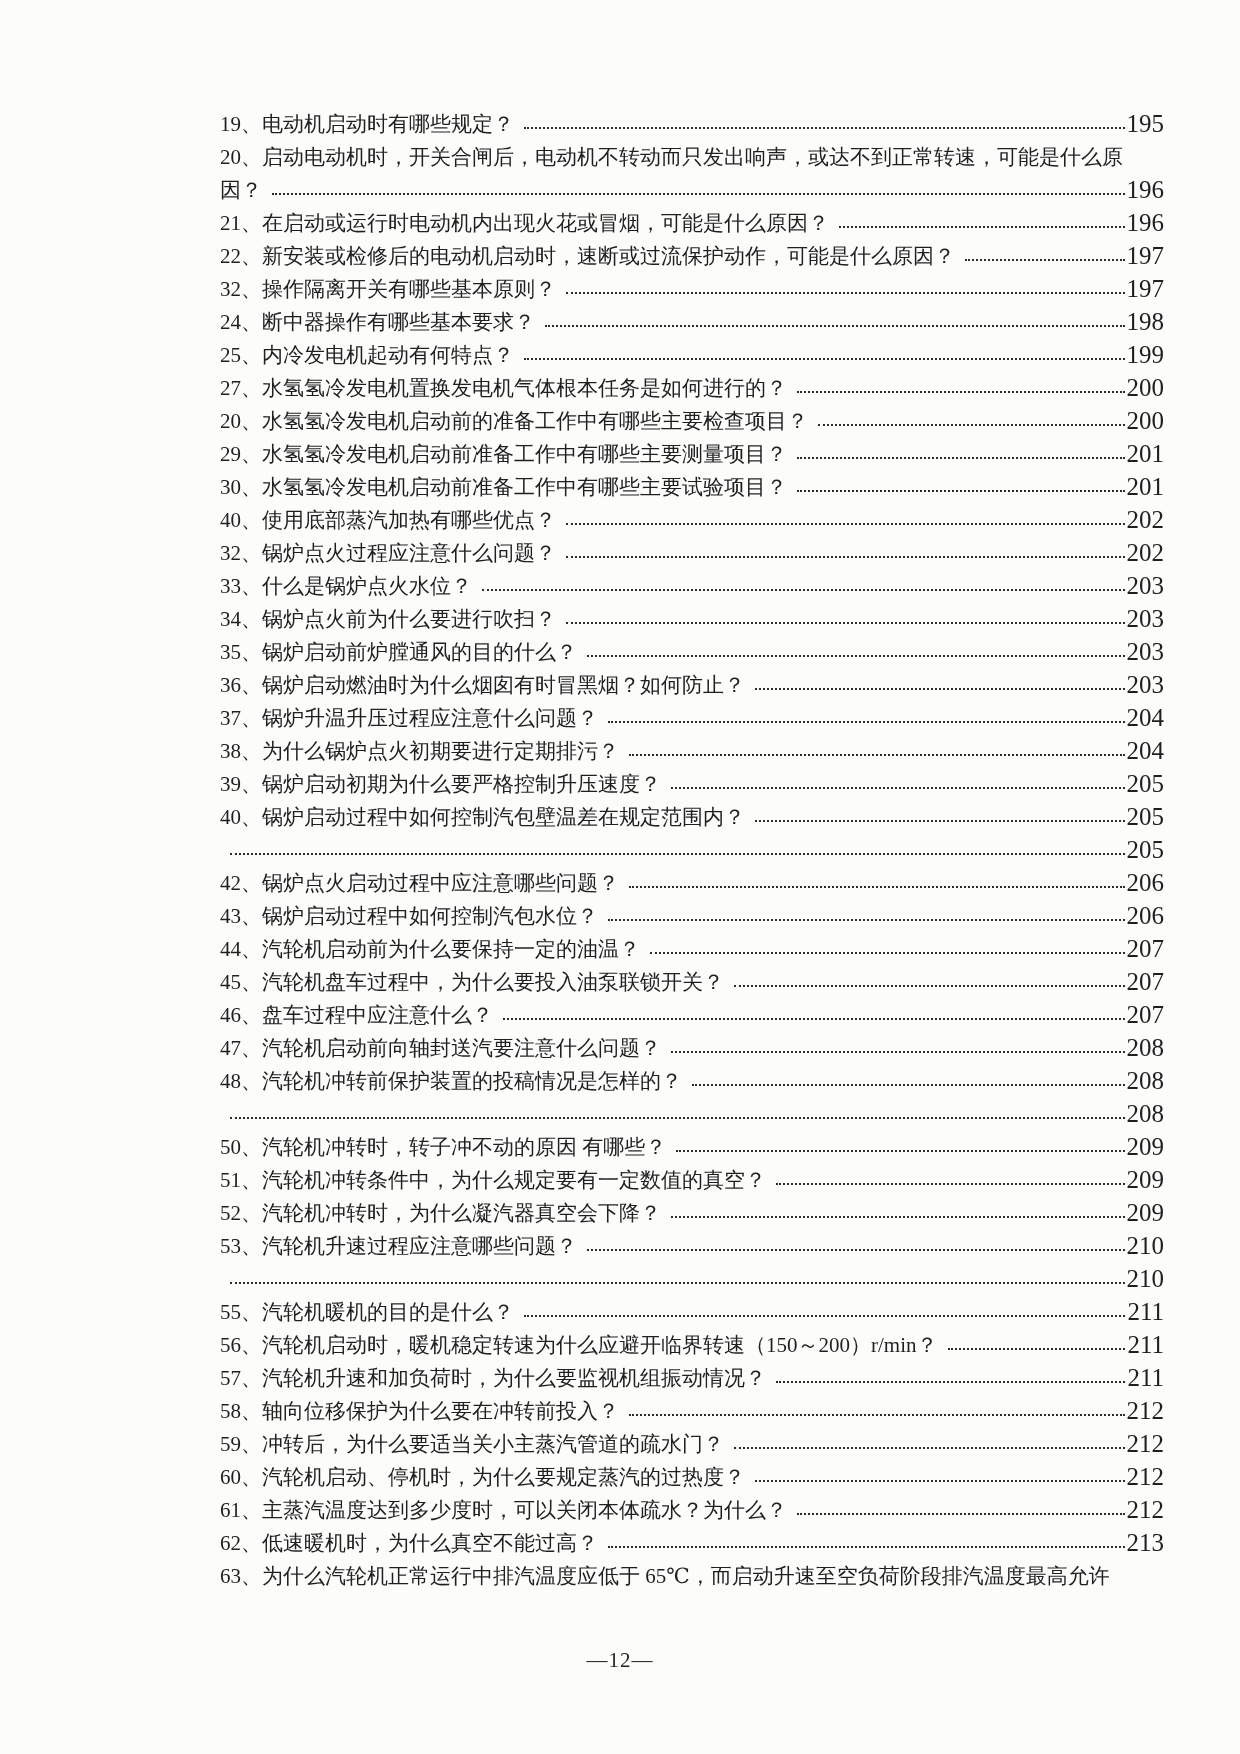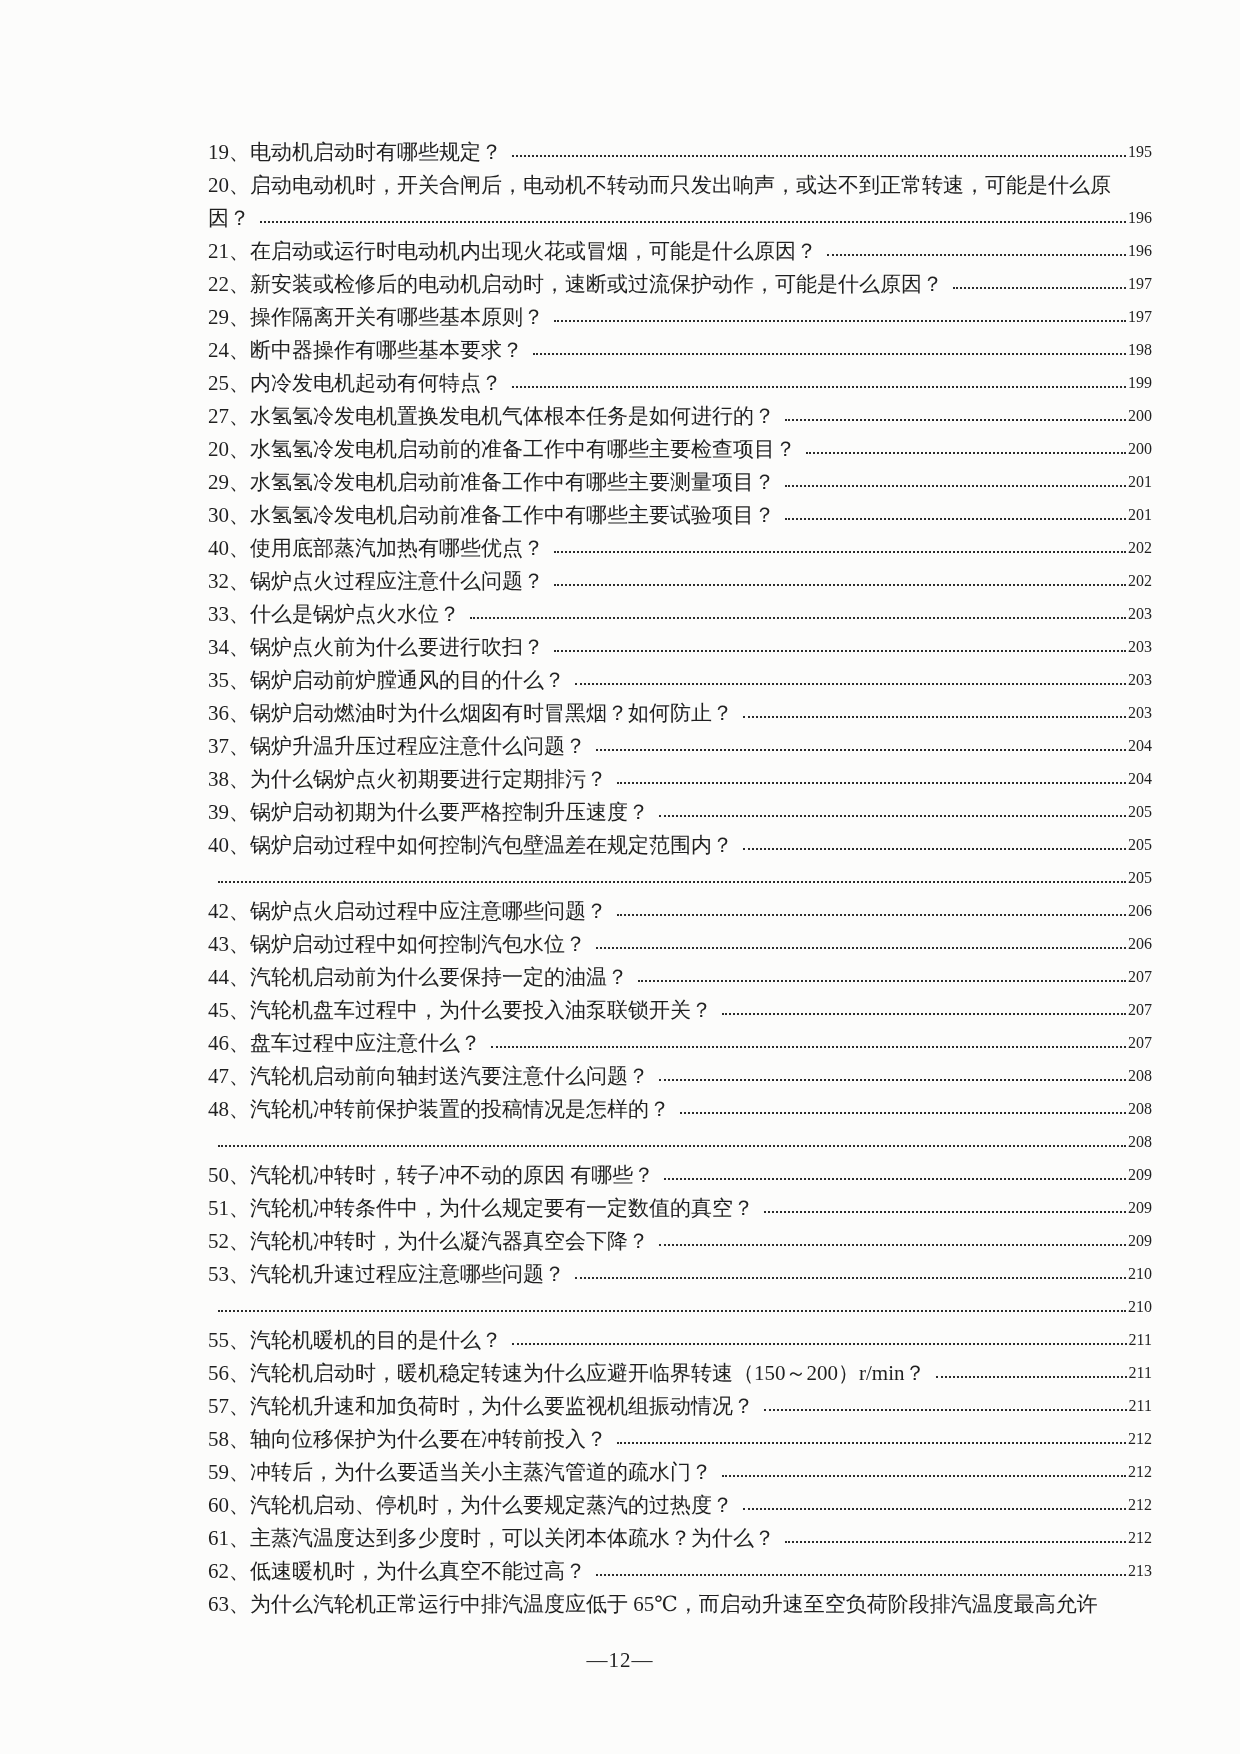--- a/index.html
+++ b/index.html
@@ -11,24 +11,23 @@
   }
   .page {
     position: relative;
     width: 1240px;
     height: 1754px;
     background: #fcfcfb;
     overflow: hidden;
   }
   .toc {
     position: absolute;
-    left: 208px;
+    left: 220px;
     top: 104px;
     width: 944px;
-    margin-top: 28px;
   }
   .row {
     display: flex;
     align-items: flex-end;
     height: 33px;
     white-space: nowrap;
     overflow: hidden;
   }
   .t {
     flex: 0 0 auto;
@@ -36,21 +35,21 @@
     line-height: 26px;
   }
   .leader {
     flex: 1 1 auto;
     min-width: 0;
     border-bottom: 2px dotted #2b2b2b;
     margin: 0 2px 8px 10px;
   }
   .p {
     flex: 0 0 auto;
-    font-size: 16px;
+    font-size: 25px;
     line-height: 26px;
     text-align: right;
   }
   .footer {
     position: absolute;
     top: 1648px;
     left: 0;
     width: 100%;
     text-align: center;
     font-size: 21px;
@@ -86,21 +85,21 @@
         <span class="p">196</span>
       </div>
 
       <div class="row">
         <span class="t">22、新安装或检修后的电动机启动时，速断或过流保护动作，可能是什么原因？</span>
         <span class="leader"></span>
         <span class="p">197</span>
       </div>
 
       <div class="row">
-        <span class="t">29、操作隔离开关有哪些基本原则？</span>
+        <span class="t">32、操作隔离开关有哪些基本原则？</span>
         <span class="leader"></span>
         <span class="p">197</span>
       </div>
 
       <div class="row">
         <span class="t">24、断中器操作有哪些基本要求？</span>
         <span class="leader"></span>
         <span class="p">198</span>
       </div>
 

